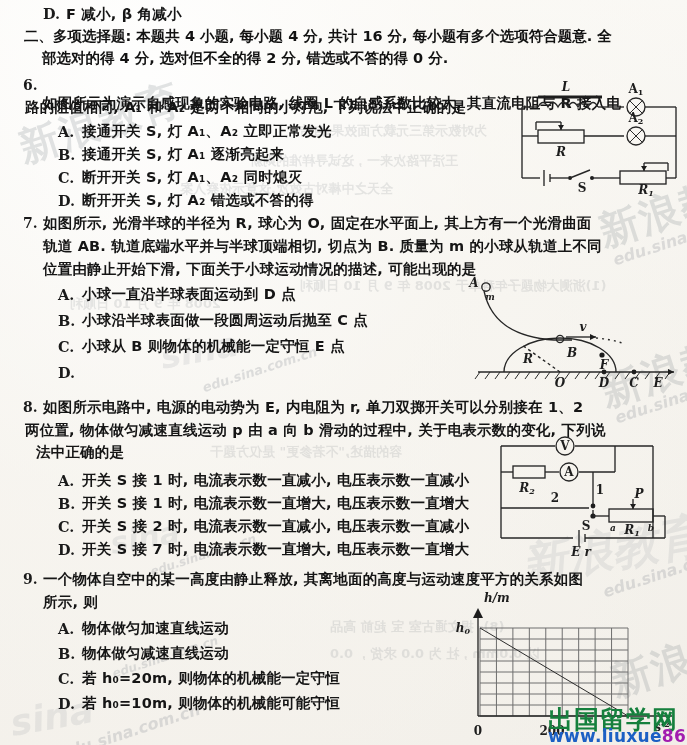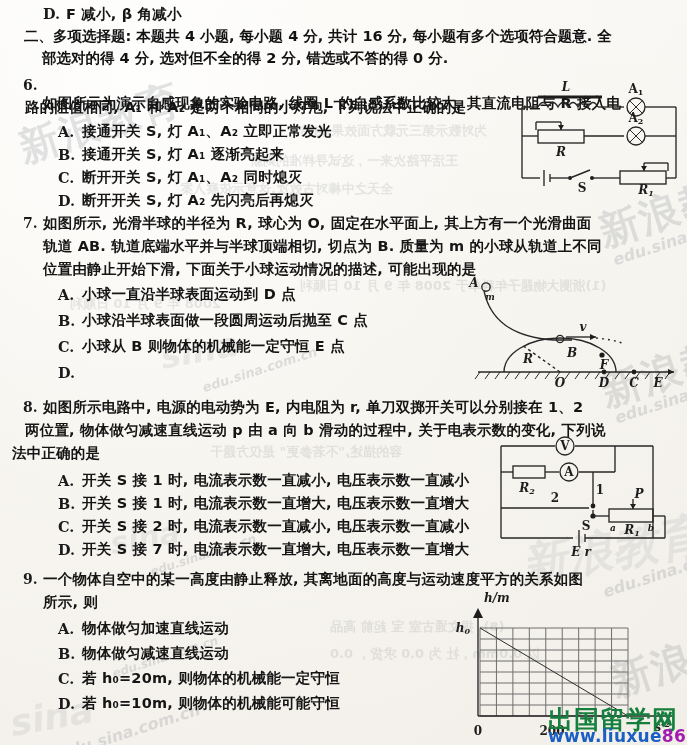--- a/index.html
+++ b/index.html
@@ -191,21 +191,21 @@
   <div class="tx opt-letter" style="left:58px; top:124px;">A.</div>
   <div class="tx cn" style="left:82px; top:124px;">接通开关 S, 灯 A₁、A₂ 立即正常发光</div>
 
   <div class="tx opt-letter" style="left:58px; top:147px;">B.</div>
   <div class="tx cn" style="left:82px; top:147px;">接通开关 S, 灯 A₁ 逐渐亮起来</div>
 
   <div class="tx opt-letter" style="left:58px; top:170px;">C.</div>
   <div class="tx cn" style="left:82px; top:170px;">断开开关 S, 灯 A₁、A₂ 同时熄灭</div>
 
   <div class="tx opt-letter" style="left:58px; top:193px;">D.</div>
-  <div class="tx cn" style="left:82px; top:193px;">断开开关 S, 灯 A₂ 先闪亮后再熄灭</div>
+  <div class="tx cn" style="left:82px; top:193px;">断开开关 S, 灯 A₂ 错选或不答的得</div>
 
   <div class="fig" style="left:516px; top:80px;">
     <svg width="170" height="112" viewBox="0 0 170 112">
 
       <line x1="22" y1="17" x2="86" y2="17" stroke="#1d1d1d" stroke-width="3"></line>
       <path class="stroke" d="M22 27 q5 -9 10 0 q5 -9 10 0 q5 -9 10 0 q5 -9 10 0 q5 -9 10 0 q5 -9 10 0"></path>
       <text class="lbl" x="50" y="11" text-anchor="middle">L</text>
 
       <line class="stroke" x1="6" y1="27" x2="22" y2="27"></line>
       <line class="stroke" x1="82" y1="27" x2="108" y2="27"></line>
@@ -309,21 +309,21 @@
       <text class="lbl" x="154" y="112" text-anchor="middle">D</text>
       <circle cx="184" cy="97" r="2.4" fill="#1d1d1d"></circle>
       <text class="lbl" x="184" y="112" text-anchor="middle">C</text>
       <text class="lbl" x="208" y="112" text-anchor="middle">E</text>
     </svg>
   </div>
 
   <div class="tx num" style="left:23px; top:400px;">8.</div>
   <div class="tx cn" style="left:43px; top:400px;">如图所示电路中, 电源的电动势为 E, 内电阻为 r, 单刀双掷开关可以分别接在 1、2</div>
   <div class="tx cn" style="left:25px; top:423px;">两位置, 物体做匀减速直线运动 p 由 a 向 b 滑动的过程中, 关于电表示数的变化, 下列说</div>
-  <div class="tx cn" style="left:12px; top:446px;">法中正确的是</div>
+  <div class="tx cn" style="left:36px; top:446px;font-family:Liberation Mono, monospace;">法中正确的是</div>
 
   <div class="tx opt-letter" style="left:58px; top:473px;">A.</div>
   <div class="tx cn" style="left:82px; top:473px;text-align:center;">开关 S 接 1 时, 电流表示数一直减小, 电压表示数一直减小</div>
 
   <div class="tx opt-letter" style="left:58px; top:496px;">B.</div>
   <div class="tx cn" style="left:82px; top:496px;">开关 S 接 1 时, 电流表示数一直增大, 电压表示数一直增大</div>
 
   <div class="tx opt-letter" style="left:58px; top:519px;">C.</div>
   <div class="tx cn" style="left:82px; top:519px;">开关 S 接 2 时, 电流表示数一直减小, 电压表示数一直减小</div>
 

